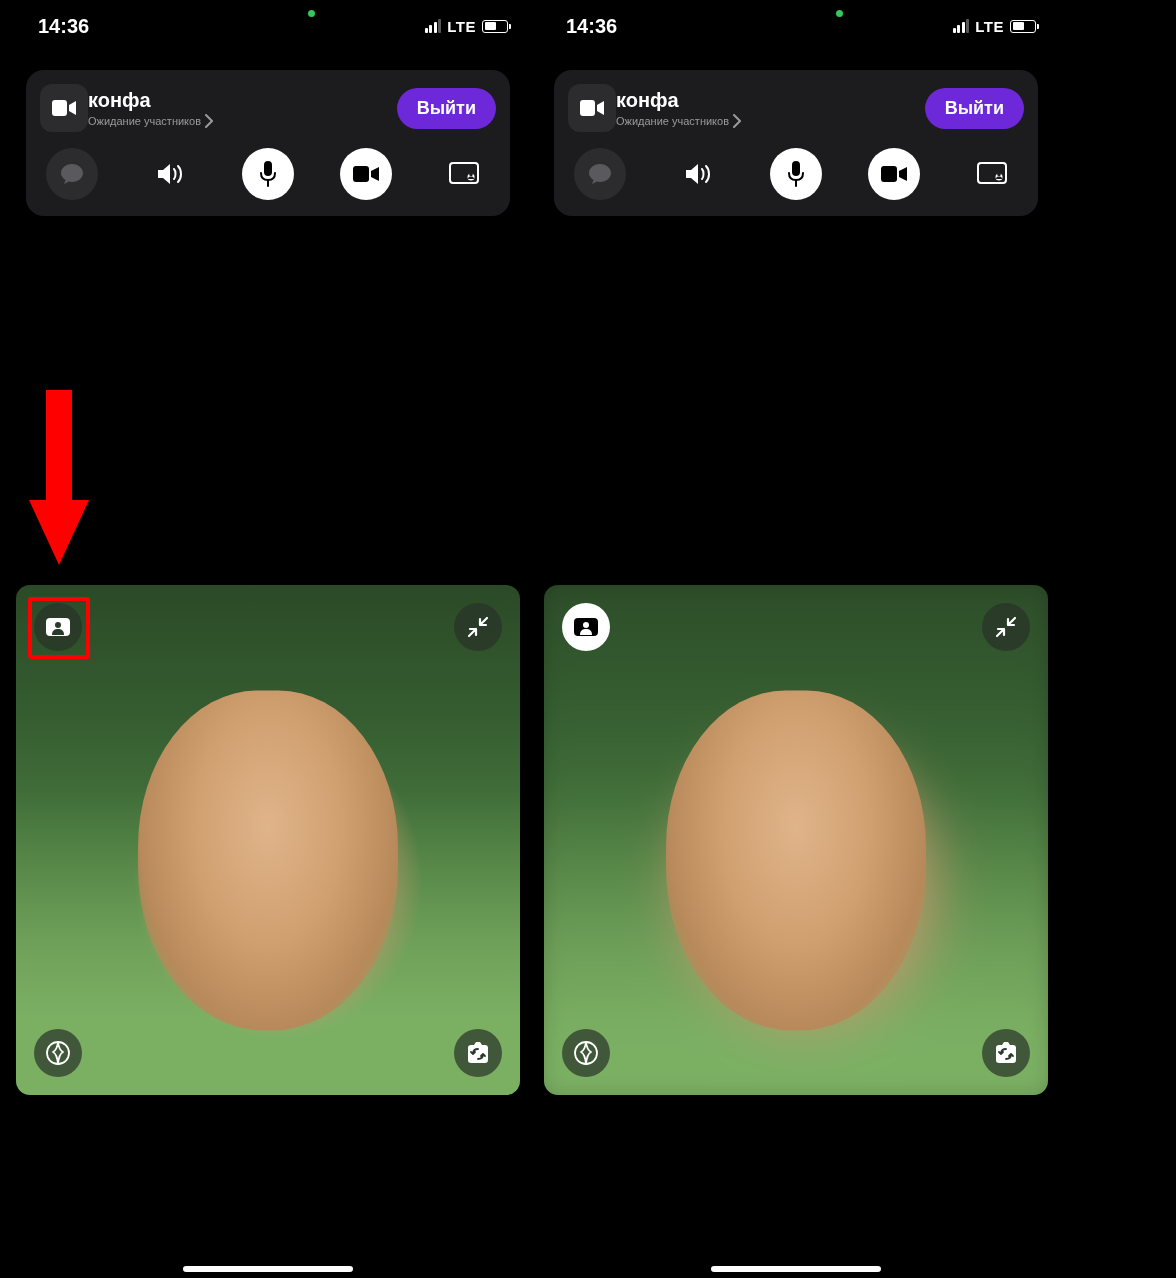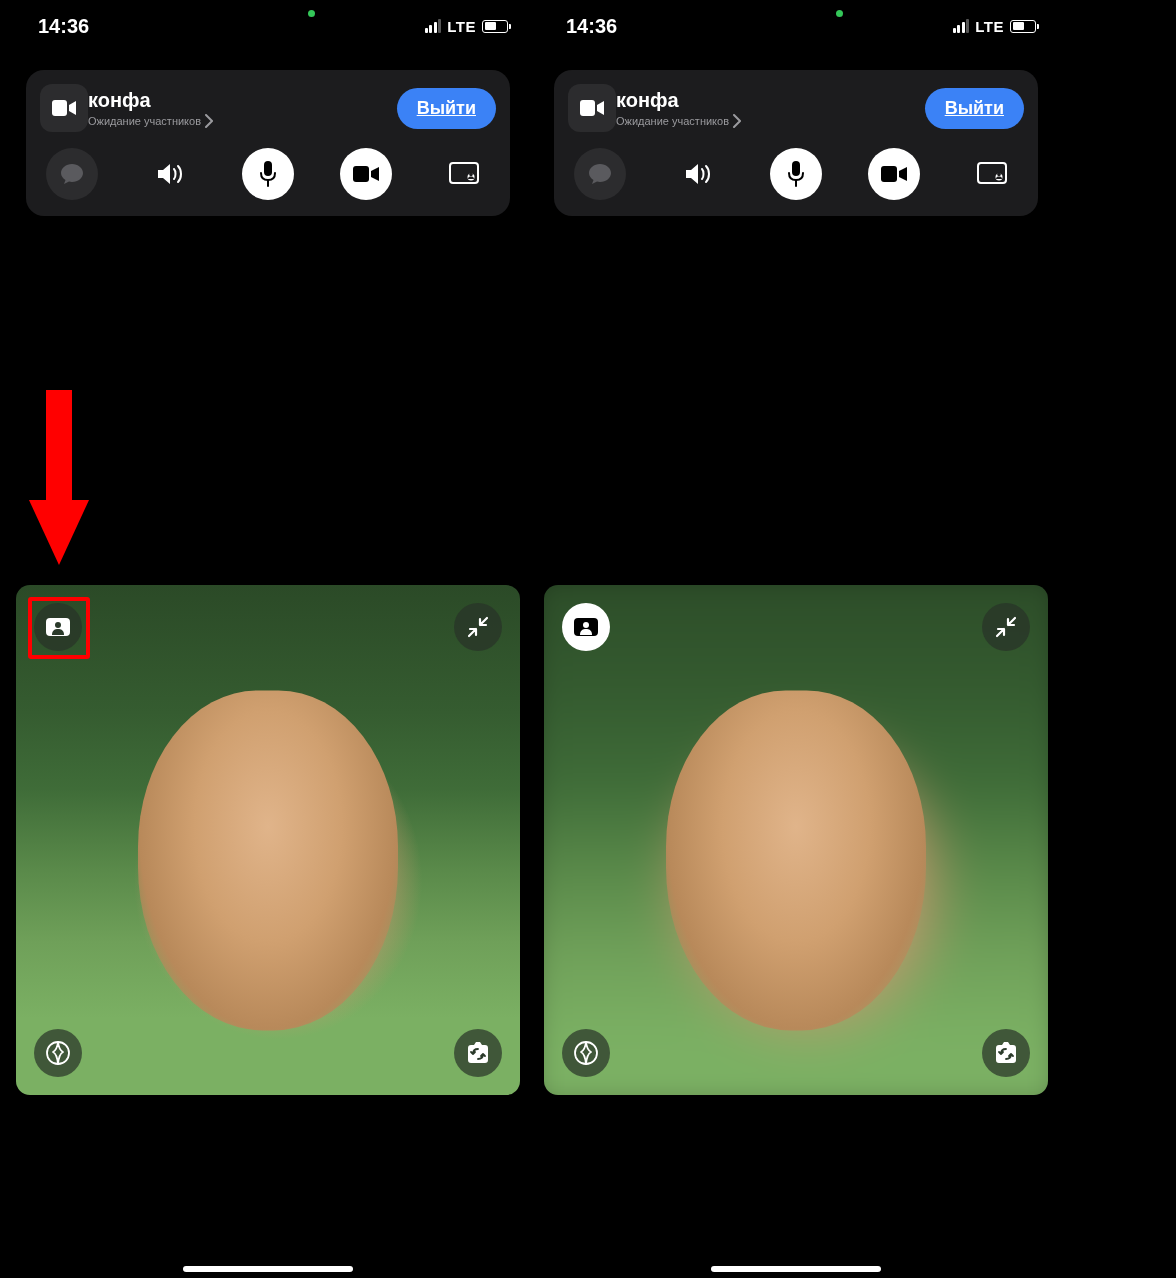--- a/index.html
+++ b/index.html
@@ -98,29 +98,28 @@
     .call-title { font-size: 20px; font-weight: 700; }
     .call-subtitle {
       font-size: 11px;
       color: #9a9a9e;
       display: flex;
       align-items: center;
       gap: 4px;
       margin-top: 2px;
     }
     .leave-btn {
-      background: #3b82f6;
+      background: #6d28d9;
       color: #fff;
       border: none;
       border-radius: 22px;
       padding: 10px 20px;
       font-size: 18px;
       font-weight: 600;
       cursor: pointer;
-      text-decoration: underline;
     }
     .toolbar {
       display: flex;
       justify-content: space-between;
       align-items: center;
       margin-top: 16px;
       padding: 0 6px;
     }
     .tool-btn {
       width: 52px; height: 52px;

